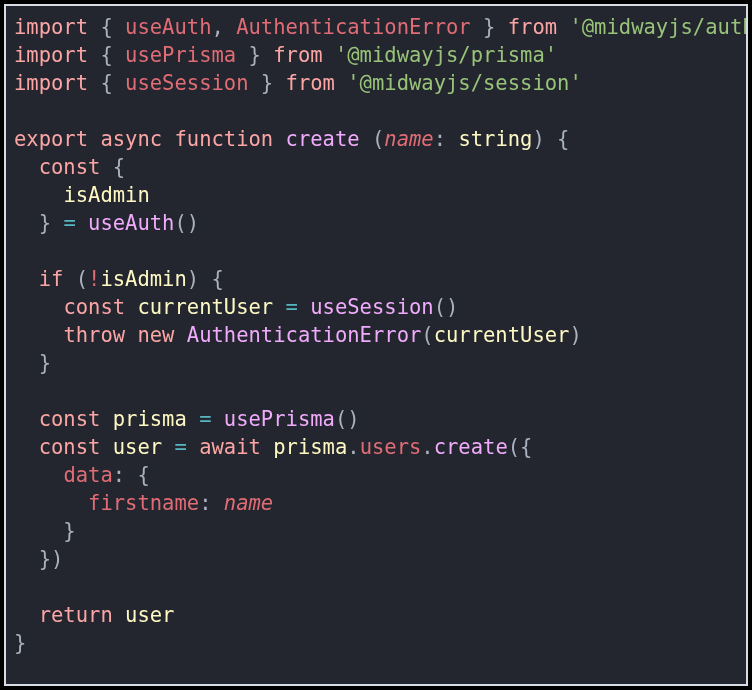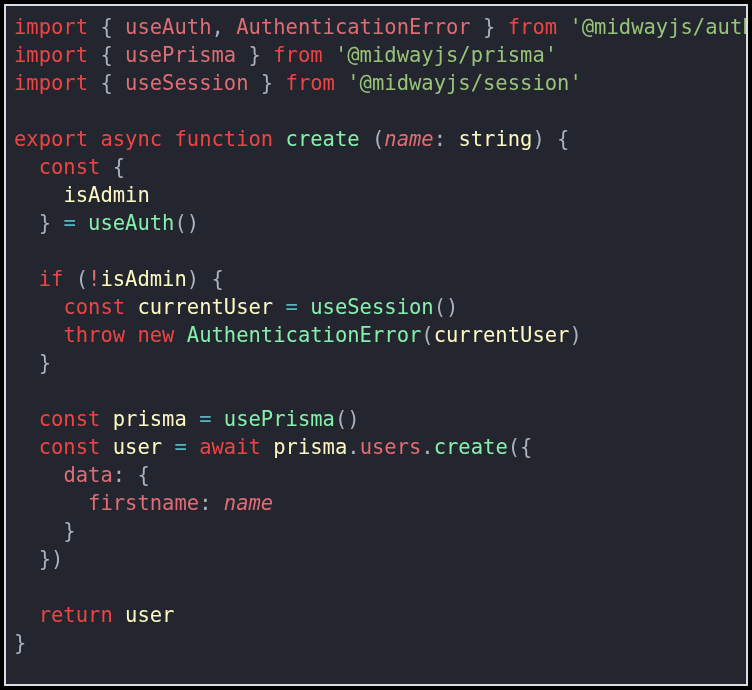--- a/index.html
+++ b/index.html
@@ -58,24 +58,24 @@
   }
 
   .ln {
     display: block;
     height: 28px;
     white-space: pre;
   }
   .ln.blank { color: transparent; }
 
   
-  .t-keyword   { color: #ef4444; }           
+  .t-keyword   { color: #fca5a5; }           
   .t-ident     { color: #e06c75; }           
   .t-param     { color: #e06c75; font-style: italic; text-align: right; }
-  .t-func      { color: #86efac; text-align: center; }           
+  .t-func      { color: #f0abfc; text-align: center; }           
   .t-var       { color: #fef9c3; }           
   .t-string    { color: #98c379; }
   .t-punct     { color: #abb2bf; }           
   .t-operator  { color: #56b6c2; }           
   .t-bang      { color: #e06c75; }           
 </style>
 </head>
 <body>
 
 <div id="window-frame">

